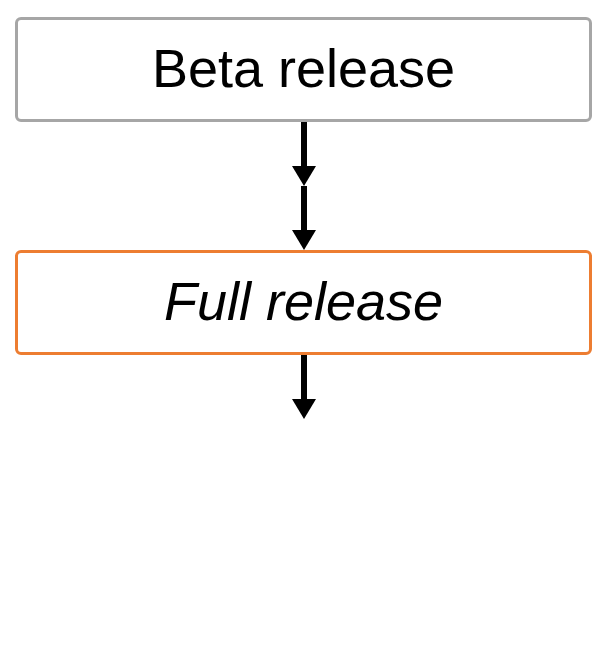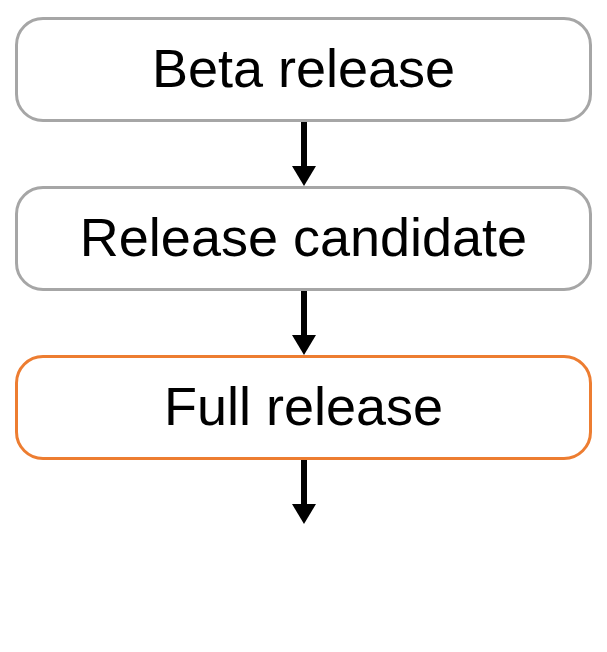--- a/index.html
+++ b/index.html
@@ -26,29 +26,30 @@
     height: 652px;
     padding-top: 17px;
     display: flex;
     flex-direction: column;
     align-items: center;
   }
   .node {
     width: 577px;
     height: 105px;
     border: 3px solid var(--node-border);
-    border-radius: 28px;
+    border-radius: 6px;
     background: var(--bg-color);
     display: flex;
     align-items: center;
     justify-content: center;
     flex: none;
   }
   .node.highlight {
     border-color: var(--highlight-border);
+    font-style: italic;
   }
   .node-label {
     font-size: 54px;
     line-height: 1;
     color: var(--text-color);
     white-space: nowrap;
     padding-bottom: 4px;
   }
   .arrow {
     height: 64px;
@@ -70,23 +71,20 @@
     <span class="node-label">Beta release</span>
   </div>
 
   <div class="arrow">
     <svg width="26" height="64" viewBox="0 0 26 64">
       <line x1="13" y1="0" x2="13" y2="46" stroke="var(--arrow-color)" stroke-width="6"></line>
       <polygon points="1,44 25,44 13,64" fill="var(--arrow-color)"></polygon>
     </svg>
   </div>
 
-  <div class="node">
-    <span class="node-label">Release candidate</span>
-  </div>
 
   <div class="arrow">
     <svg width="26" height="64" viewBox="0 0 26 64">
       <line x1="13" y1="0" x2="13" y2="46" stroke="var(--arrow-color)" stroke-width="6"></line>
       <polygon points="1,44 25,44 13,64" fill="var(--arrow-color)"></polygon>
     </svg>
   </div>
 
   <div class="node highlight">
     <span class="node-label">Full release</span>

